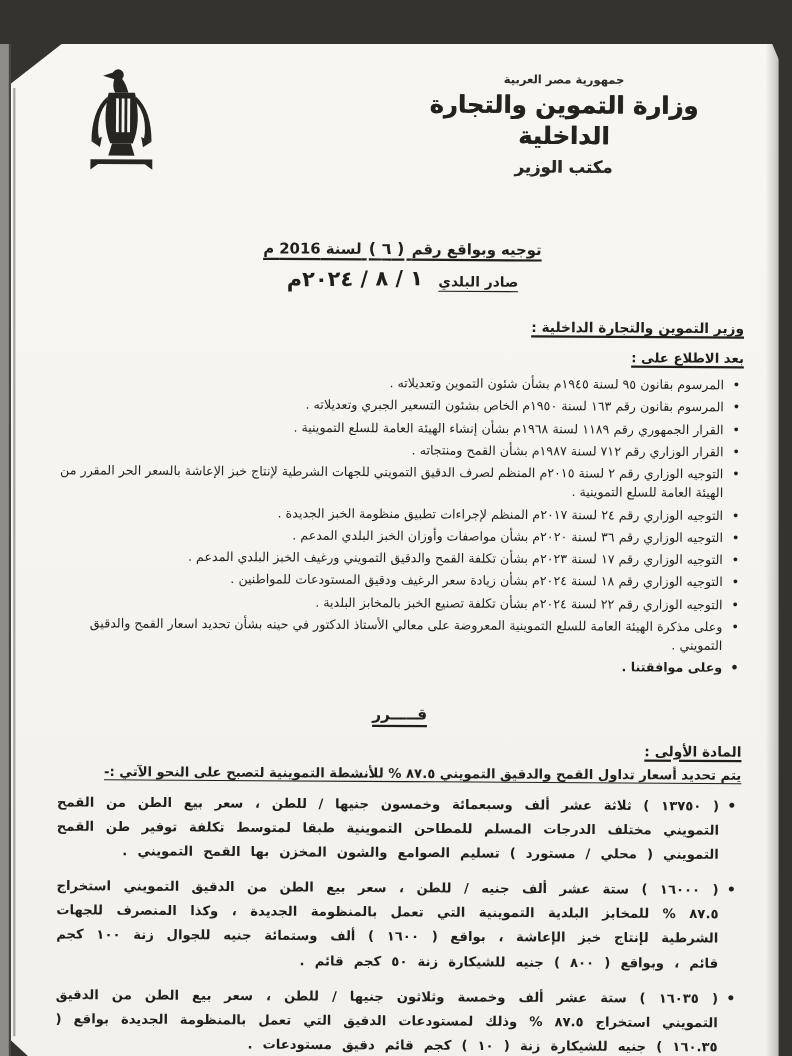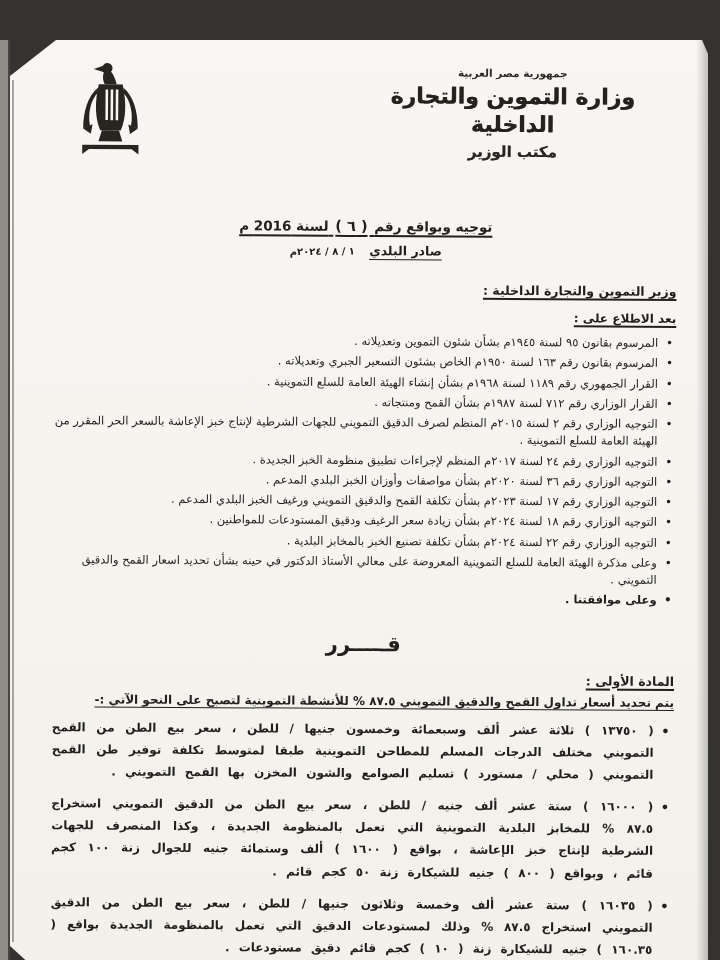--- a/index.html
+++ b/index.html
@@ -29,38 +29,38 @@
     text-shadow:.3px 0 0 rgba(20,18,14,.7); }
   .emblem { width:78px; margin-left:16px; margin-top:2px; }
 
   
   .title-block { text-align:center; margin-top:52px; }
   .title-line1 { display:inline-block; font-size:13.5px; font-weight:bold;
     text-decoration:underline; text-underline-offset:4px; text-decoration-thickness:1.5px; }
   .title-num { font-size:14.5px; padding:0 2px; }
   .title-line2 { margin-top:8px; font-size:12.5px; font-weight:bold; }
   .title-line2 .lbl { text-decoration:underline; text-underline-offset:4px; }
-  .title-date { display:inline-block; font-size:10px; margin-right:10px; transform:rotate(-1deg); }
+  .title-date { display:inline-block; font-size:19px; margin-right:10px; transform:rotate(-1deg); }
 
   
   .h-ul { font-weight:bold; text-decoration:underline; text-underline-offset:3px;
     text-decoration-thickness:1.5px; }
   .minister-line { font-size:12.5px; margin-top:24px; }
   .after-review { font-size:12px; margin-top:13px; }
 
   
   .review-list { list-style:none; margin-top:9px; font-size:11.5px; line-height:1.5; }
   .review-list li { position:relative; padding-right:18px; margin-bottom:3px; text-align:right; }
   .review-list li::before { content:"•"; position:absolute; right:3px; top:-1px; font-size:12px; }
   .review-list li.bold-item { font-weight:bold; }
 
   
   .decision { text-align:center; margin:24px 0 16px; }
-  .decision span { font-size:21px; font-weight:bold; letter-spacing:1px;
-    text-underline-offset:5px; text-decoration-thickness:2px; }
+  .decision span { font-size:14px; font-weight:bold; letter-spacing:1px;
+    text-decoration:underline; text-underline-offset:5px; text-decoration-thickness:2px; }
 
   
   .article-heading { font-size:12.5px; }
   .article-intro { font-size:12px; font-weight:bold; margin:7px 0 10px;
     text-decoration:underline; text-underline-offset:3px; }
   .article-list { list-style:none; font-size:12px; font-weight:bold; line-height:1.85;
     letter-spacing:.2px; word-spacing:5px; }
   .article-list li { position:relative; padding-right:20px; margin-bottom:10px;
     text-align:justify; text-align-last:right; }
   .article-list li::before { content:"•"; position:absolute; right:4px; top:0; font-size:13px; }

